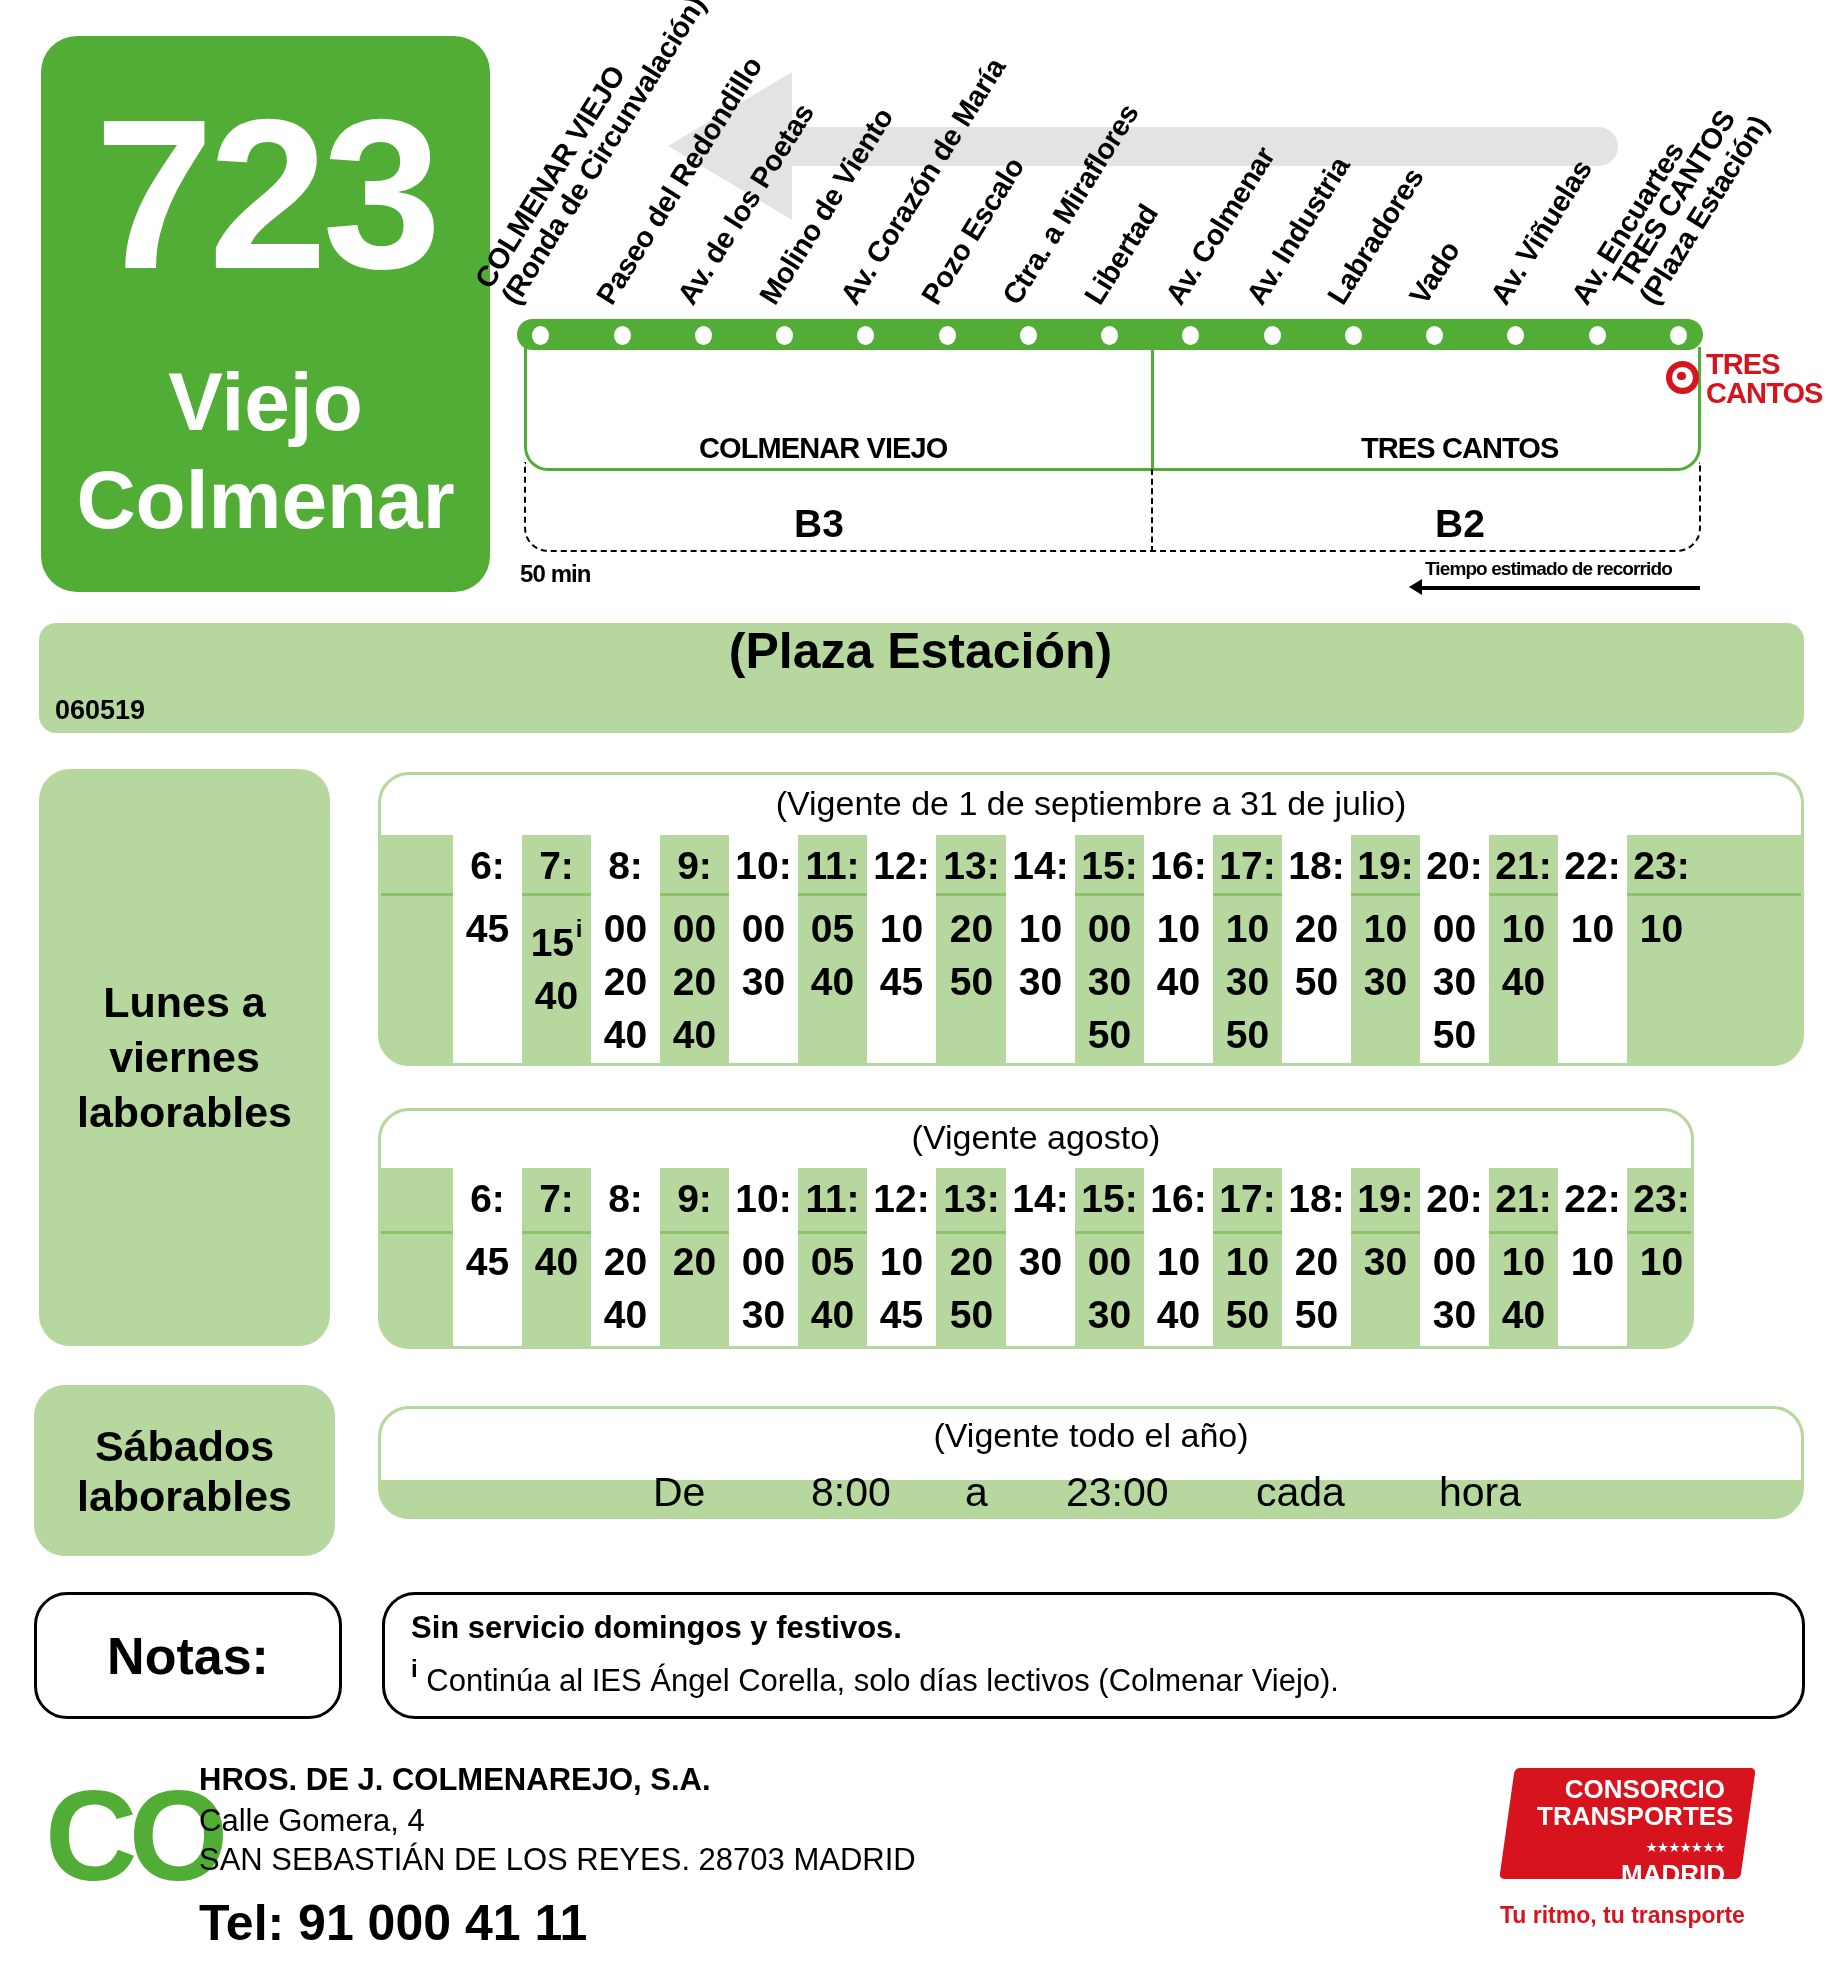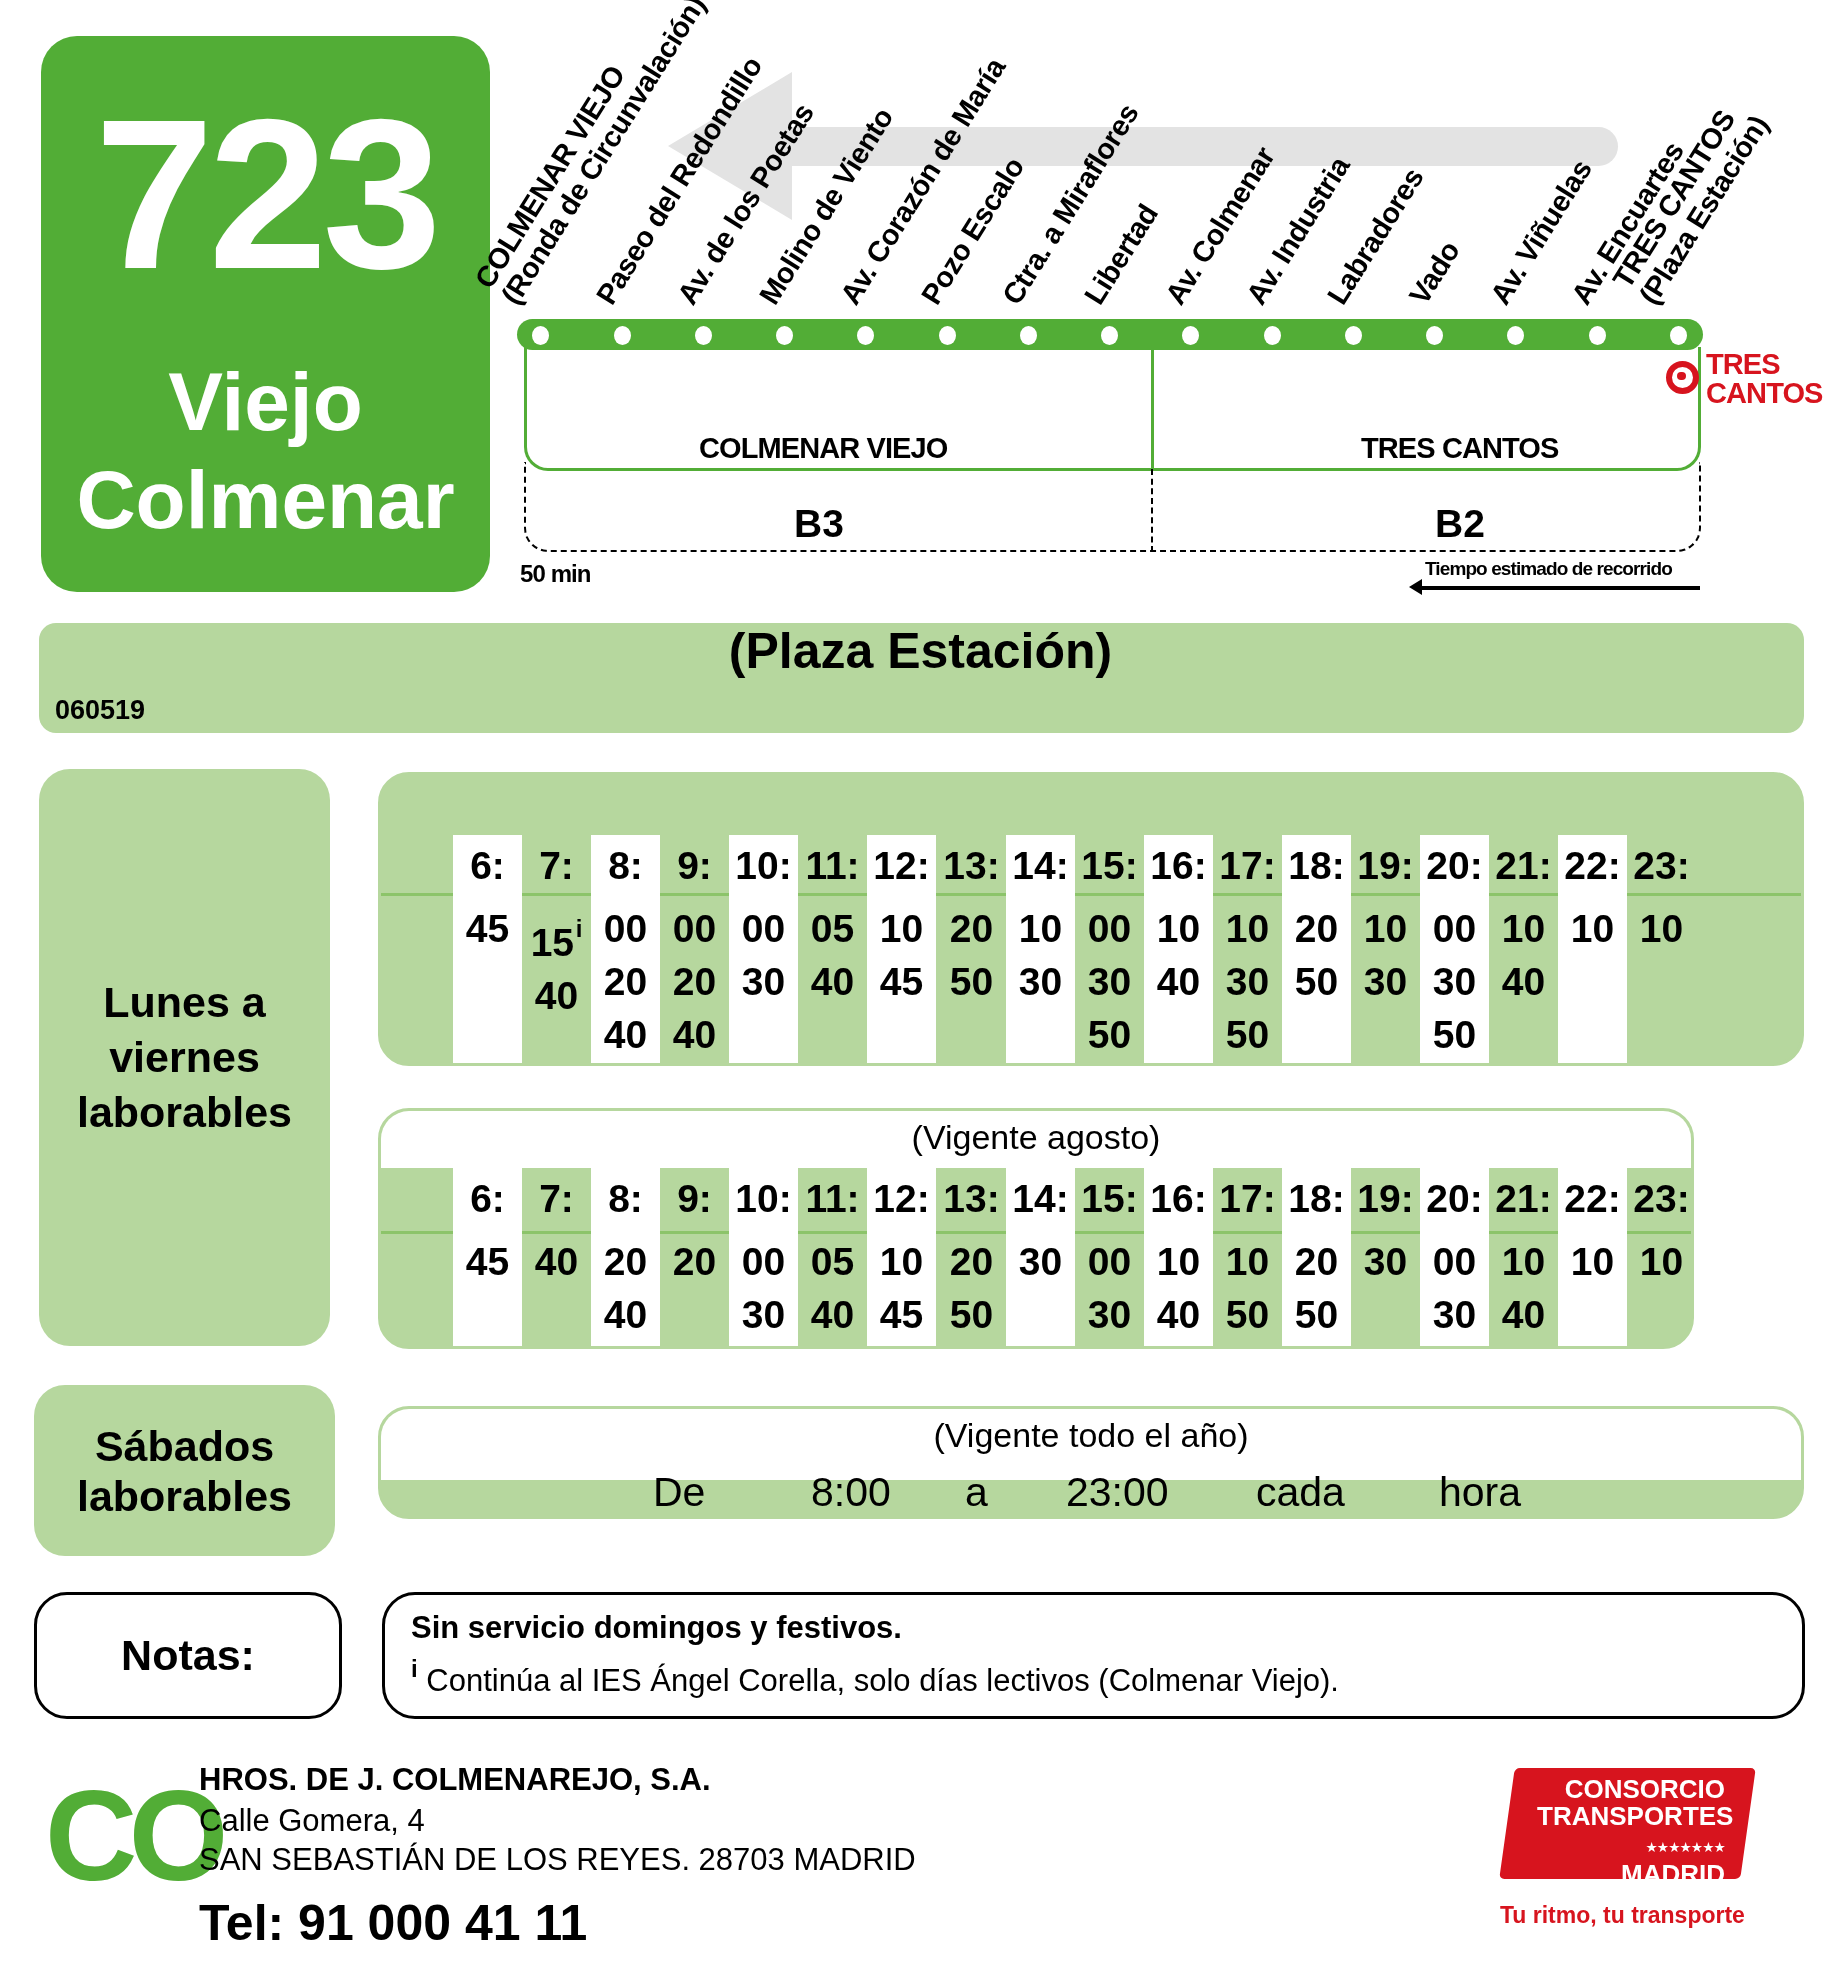--- a/index.html
+++ b/index.html
@@ -61,21 +61,21 @@
   .sched .caption { position:absolute; left:0; right:0; top:0; background:#fff; text-align:center; font-size: 34px; }
   .sched .hline { position:absolute; left:0; right:0; height:3.4px; background:#8cc46a; }
   .col { position:absolute; text-align:center; font-weight:700; font-size: 39px; }
   .col.white { background:#fff; }
   .col .h { display:block; }
   .col .m { display:block; line-height: 53px; }
   .col sup { font-size: 24px; vertical-align: 19px; margin-left: 1.7px; }
 
   
   .note-box { border: 3.4px solid #000; border-radius: 33px; }
-  .note-l { left: 34px; top: 1592px; width: 308px; height: 127px; display:flex; align-items:center; justify-content:center; font-weight:700; font-size: 43px; }
+  .note-l { left: 34px; top: 1592px; width: 308px; height: 127px; display:flex; align-items:center; justify-content:center; font-weight:700; font-size: 52px; }
   .note-r { left: 382px; top: 1592px; width: 1423px; height: 127px; }
 
   
   .co-logo { left: 45px; top: 1772px; color: #52ad36; font-weight: 700; font-size: 128px; letter-spacing: -8.6px; line-height: 1; }
   .op-name { left: 199px; top: 1762px; font-size: 31px; font-weight: 700; }
   .op-addr { left: 199px; top: 1801px; font-size: 31px; line-height: 39px; }
   .op-tel { left: 199px; top: 1894px; font-size: 50px; font-weight: 700; }
   .ctm { left: 1507px; top: 1768px; width: 241px; height: 111px; background: #d7141e; transform: skewX(-8deg); border-radius: 5.1px; }
   .ctm-text { left: 1537px; top: 1776px; width: 188px; color: #fff; font-weight: 700; font-size: 26px; line-height: 27px; text-align:right; }
   .ctm-slogan { left: 1500px; top: 1902px; color: #d7141e; font-weight:700; font-size: 23px; }
@@ -194,20 +194,21 @@
 
 <div class="abs side-box" style="left:39px; top:769px; width:291px; height:577px;">
   <div>
     <div>Lunes a</div>
     <div>viernes</div>
     <div>laborables</div>
   </div>
 </div>
 
 <div class="sched" id="sched-0" style="left:378px; top:772px; width:1426px; height:294px;">
+  <div class="caption" style="height:60px; line-height:57px;">(Vigente de 1 de septiembre a 31 de julio)</div>
   <div class="hline" style="top:118px;"></div>
 <div class="col white" style="left: 72px; width: 69px; top: 60px; height: 231px;">
       <span class="h" style="height: 62px; line-height: 62px;">6:</span>
       <span class="h" style="height: 5.1px;"></span>
       <span class="m"><span>45</span></span>
     </div>
     <div class="col" style="left: 141px; width: 69px; top: 60px; height: 231px;">
       <span class="h" style="height: 62px; line-height: 62px;">7:</span>
       <span class="h" style="height: 5.1px;"></span>
       <span class="m"><span>15</span><sup>i</sup></span>

